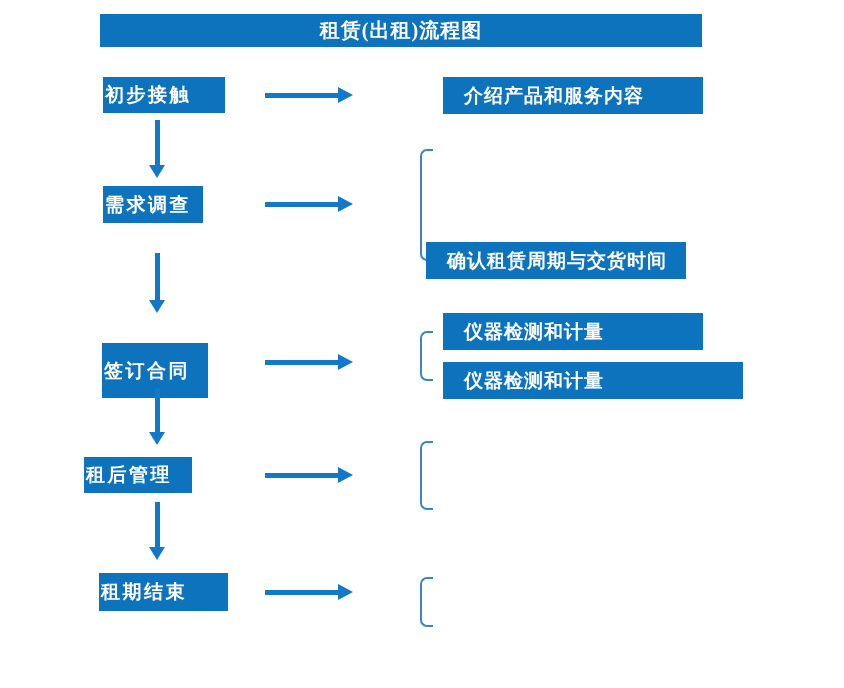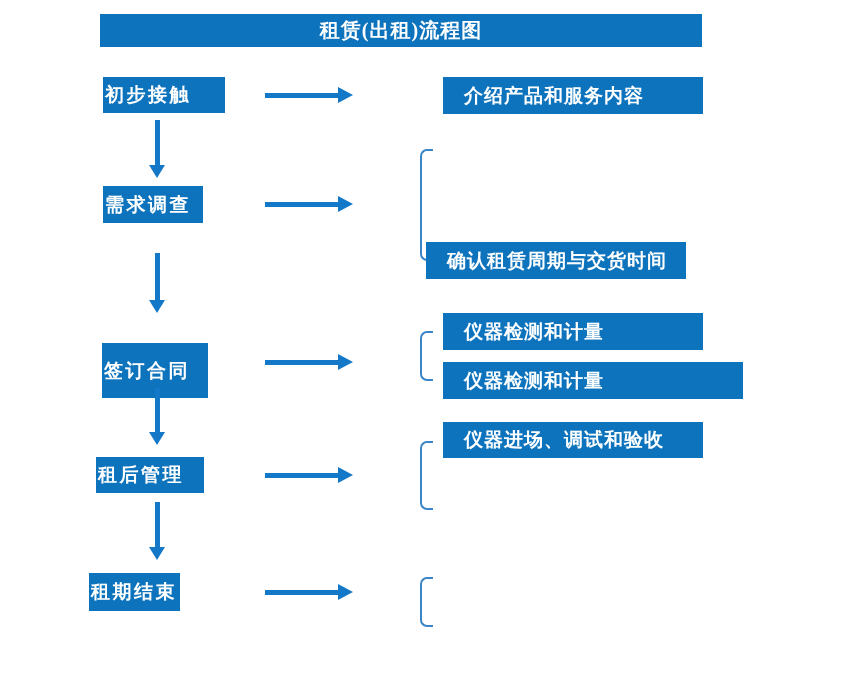--- a/index.html
+++ b/index.html
@@ -76,32 +76,31 @@
   <div class="box output" style="left:443px;top:362px;width:300px;height:37px">仪器检测和计量</div>
   <div class="h-arrow" style="left:265px;top:354px">
     <div class="h-shaft"></div>
     <div class="h-head"></div>
   </div>
   <div class="v-arrow" style="left:149px;top:388px;height:57px">
     <div class="v-shaft"></div>
     <div class="v-head"></div>
   </div>
 
-  <div class="box stage" style="left:96px;top:457px;width:108px;height:36px">租后管理</div>
+  <div class="box stage" style="left:84px;top:457px;width:108px;height:36px">租后管理</div>
   <div class="bracket" style="left:420px;top:441px;height:69px"></div>
-  <div class="box output" style="left:443px;top:422px;width:260px;height:36px">仪器进场、调试和验收</div>
   <div class="h-arrow" style="left:265px;top:467px">
     <div class="h-shaft"></div>
     <div class="h-head"></div>
   </div>
   <div class="v-arrow" style="left:149px;top:502px;height:58px">
     <div class="v-shaft"></div>
     <div class="v-head"></div>
   </div>
 
-  <div class="box stage" style="left:89px;top:573px;width:91px;height:38px">租期结束</div>
+  <div class="box stage" style="left:99px;top:573px;width:129px;height:38px">租期结束</div>
   <div class="bracket" style="left:420px;top:577px;height:50px"></div>
   <div class="h-arrow" style="left:265px;top:584px">
     <div class="h-shaft"></div>
     <div class="h-head"></div>
   </div>
 
 </div>
 
 </body></html>

